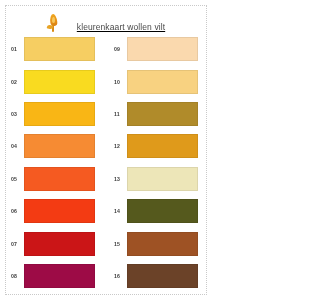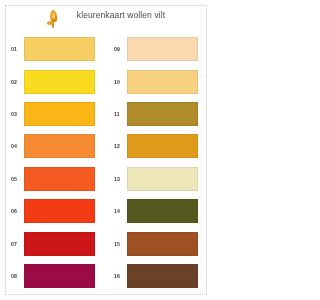--- a/index.html
+++ b/index.html
@@ -37,23 +37,24 @@
   }
 
   
   .header {
     position: absolute;
     left: 0;
     top: 10px;
     width: 212px;
     height: 22px;
     display: flex;
-    align-items: flex-start;
+    align-items: flex-end;
     justify-content: center;
     gap: 17px;
+    text-decoration: underline;
   }
   .logo-mark {
     position: relative;
     width: 13px;
     height: 18px;
     flex: 0 0 auto;
   }
   .logo-mark .flame {
     position: absolute;
     left: 3px;

